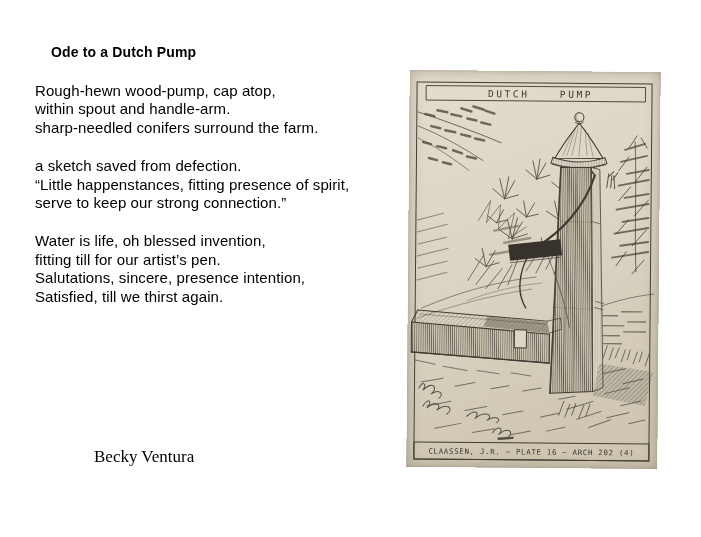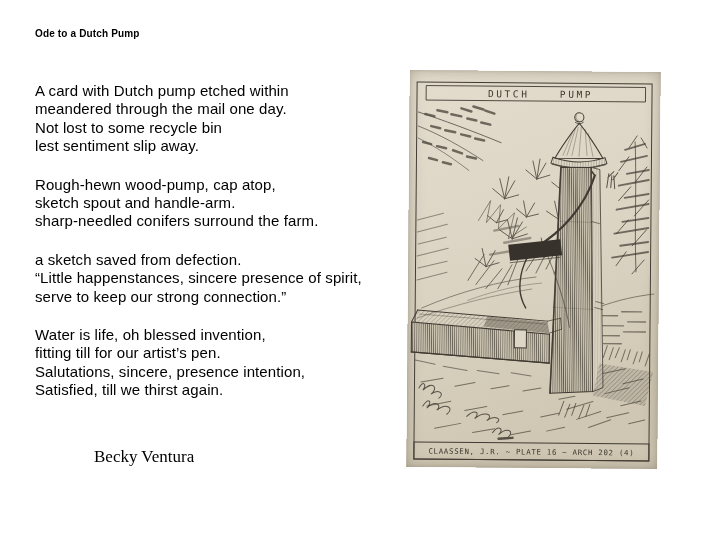--- a/index.html
+++ b/index.html
@@ -1,22 +1,22 @@
 <!DOCTYPE html>
 <html><head>
 <meta charset="utf-8">
 <style>
   html,body{margin:0;padding:0;}
   body{
     width:701px;height:537px;background:#ffffff;position:relative;
     font-family:"Liberation Sans", sans-serif;color:#000;overflow:hidden;
   }
   .poem-title{
-    position:absolute;left:35px;top:28px;margin:0;
-    font-size:10px;font-weight:bold;letter-spacing:.15px;
+    position:absolute;left:35px;top:28px;margin:16px;
+    font-size:14px;font-weight:bold;letter-spacing:.15px;
   }
   .poem{
     position:absolute;left:35px;top:82px;
     font-size:15px;line-height:18.4px;letter-spacing:.1px;
   }
   .stanza{margin:0 0 20px 0;}
   .poem-author{
     position:absolute;left:56px;top:447px;
     font-family:"Liberation Serif", serif;font-size:17px;line-height:20px;margin-left:38px;
   }
@@ -41,33 +41,27 @@
 </style>
 </head>
 <body>
 
 <div class="page">
 
   <h1 class="poem-title">Ode to a Dutch Pump</h1>
 
   <section class="poem">
     <p class="stanza">
-      <span style="display:block">A card with Dutch pump etched within</span>
-      <span style="display:block">meandered through the mail one day.</span>
-      <span style="display:block">Not lost to some recycle bin</span>
-      <span style="display:block">lest sentiment slip away.</span>
-    </p>
-    <p class="stanza">
       <span style="display:block">Rough-hewn wood-pump, cap atop,</span>
-      <span style="display:block">sketch spout and handle-arm.</span>
+      <span style="display:block">within spout and handle-arm.</span>
       <span style="display:block">sharp-needled conifers surround the farm.</span>
     </p>
     <p class="stanza">
       <span style="display:block">a sketch saved from defection.</span>
-      <span style="display:block">“Little happenstances, sincere presence of spirit,</span>
+      <span style="display:block">“Little happenstances, fitting presence of spirit,</span>
       <span style="display:block">serve to keep our strong connection.”</span>
     </p>
     <p class="stanza">
       <span style="display:block">Water is life, oh blessed invention,</span>
       <span style="display:block">fitting till for our artist’s pen.</span>
       <span style="display:block">Salutations, sincere, presence intention,</span>
       <span style="display:block">Satisfied, till we thirst again.</span>
     </p>
   </section>
 

